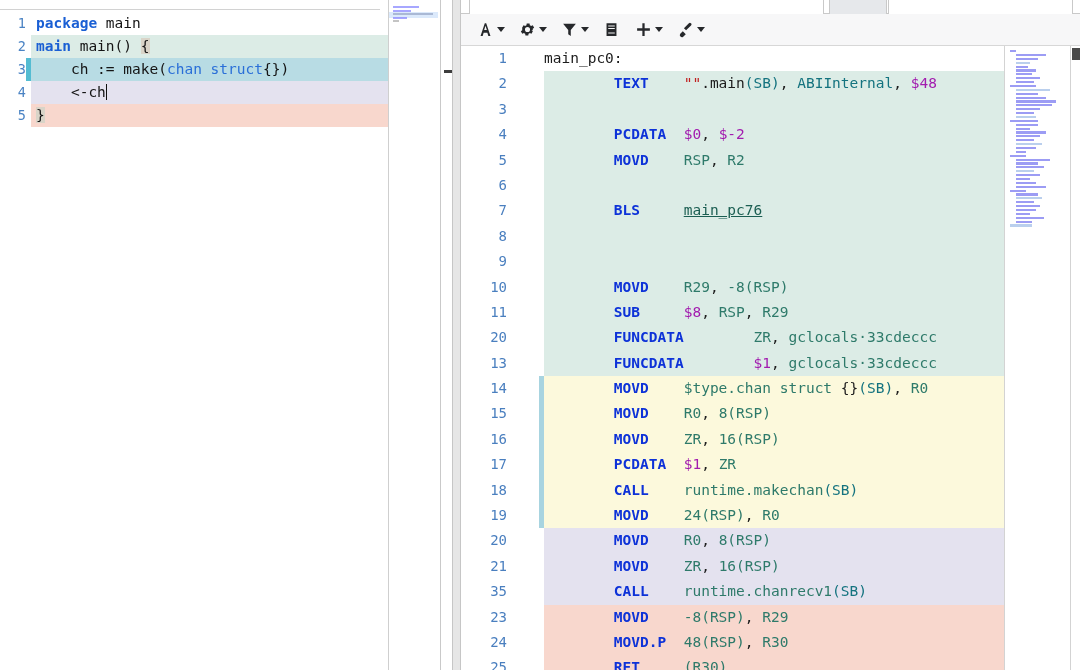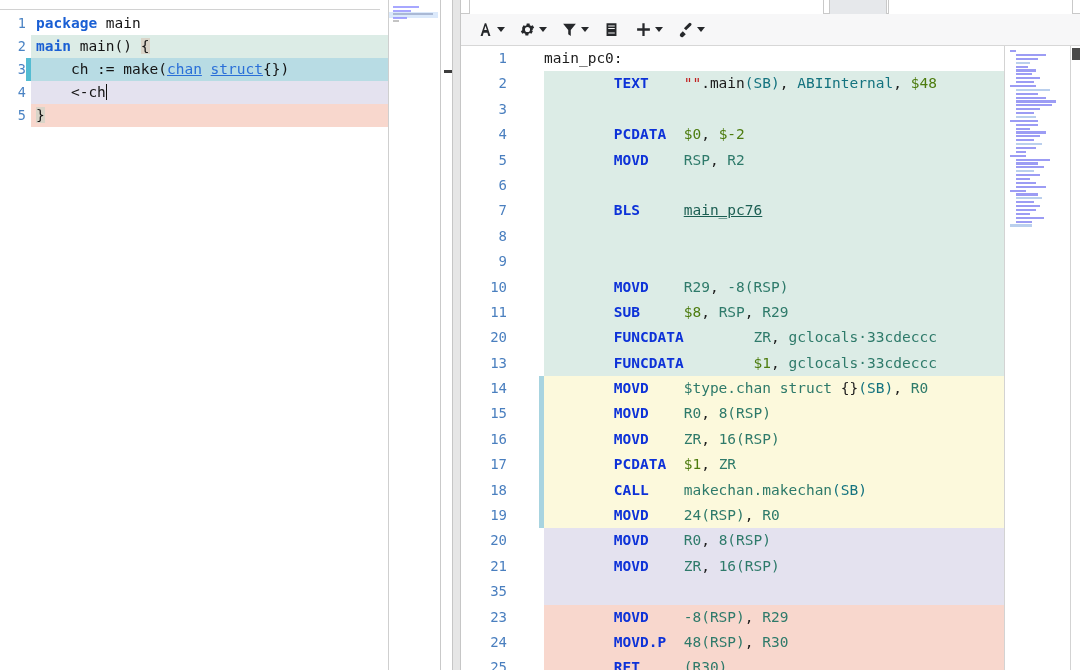--- a/index.html
+++ b/index.html
@@ -246,30 +246,30 @@
   }
   #right-scrollbar .thumb {
     position: absolute;
     left: 1px; top: 2px;
     width: 9px; height: 9px;
     background: #4a4a4a;
   }
 
   
   .t-kw    { color: #0d32d8; font-weight: bold; }
-  .t-op    { color: #4d7c0f; margin-top: 12px; }
+  .t-op    { color: #a21caf; margin-top: 12px; }
   .t-str   { color: #c02020; }
   .t-reg   { color: #2e7a6a; }
   .t-num   { color: #2e7a6a; }
   .t-plain { color: #1c1c1c; }
   .t-type  { color: #14737f; }
   .t-link  { color: #1b5e52; text-decoration: underline; }
   .t-go-kw { color: #1a5fd4; font-weight: bold; }
   .t-go-id { color: #141414; }
-  .t-go-ty { color: #2a6fd8; text-decoration: underline; }
+  .t-go-ty { color: #2a6fd8; }
   .t-brace { background: #d9d4c8; }
   .caret   { display: inline-block; width: 1.5px; height: 16px; background: #111; vertical-align: -3px; }
 </style>
 </head>
 <body>
 
 <div id="app">
 
   <div id="left-pane">
 
@@ -370,25 +370,25 @@
           <div class="arow"><div class="abg" style="background: rgb(220, 236, 230);"></div><div class="agut">8</div></div>
           <div class="arow"><div class="abg" style="background: rgb(220, 236, 230);"></div><div class="agut">9</div></div>
           <div class="arow"><div class="abg" style="background: rgb(220, 236, 230);"></div><div class="agut">10</div><div class="atext"><span class="t-plain">        </span><span class="t-kw">MOVD</span><span class="t-plain">    </span><span class="t-reg">R29</span><span class="t-plain">, </span><span class="t-num">-8</span><span class="t-reg">(RSP)</span></div></div>
           <div class="arow"><div class="abg" style="background: rgb(220, 236, 230);"></div><div class="agut">11</div><div class="atext"><span class="t-plain">        </span><span class="t-kw">SUB</span><span class="t-plain">     </span><span class="t-op">$8</span><span class="t-plain">, </span><span class="t-reg">RSP</span><span class="t-plain">, </span><span class="t-reg">R29</span></div></div>
           <div class="arow"><div class="abg" style="background: rgb(220, 236, 230);"></div><div class="agut">20</div><div class="atext"><span class="t-plain">        </span><span class="t-kw">FUNCDATA</span><span class="t-plain">        </span><span class="t-reg">ZR</span><span class="t-plain">, </span><span class="t-reg">gclocals·33cdeccc</span></div></div>
           <div class="arow"><div class="abg" style="background: rgb(220, 236, 230);"></div><div class="agut">13</div><div class="atext"><span class="t-plain">        </span><span class="t-kw">FUNCDATA</span><span class="t-plain">        </span><span class="t-op">$1</span><span class="t-plain">, </span><span class="t-reg">gclocals·33cdeccc</span></div></div>
           <div class="arow"><div class="abg" style="background: rgb(252, 249, 220);"></div><div class="agut">14</div><div class="amark" style="background: rgb(168, 212, 224);"></div><div class="atext"><span class="t-plain">        </span><span class="t-kw">MOVD</span><span class="t-plain">    </span><span class="t-reg">$type.chan struct </span><span class="t-plain">{}</span><span class="t-type">(SB)</span><span class="t-plain">, </span><span class="t-reg">R0</span></div></div>
           <div class="arow"><div class="abg" style="background: rgb(252, 249, 220);"></div><div class="agut">15</div><div class="amark" style="background: rgb(168, 212, 224);"></div><div class="atext"><span class="t-plain">        </span><span class="t-kw">MOVD</span><span class="t-plain">    </span><span class="t-reg">R0</span><span class="t-plain">, </span><span class="t-num">8</span><span class="t-reg">(RSP)</span></div></div>
           <div class="arow"><div class="abg" style="background: rgb(252, 249, 220);"></div><div class="agut">16</div><div class="amark" style="background: rgb(168, 212, 224);"></div><div class="atext"><span class="t-plain">        </span><span class="t-kw">MOVD</span><span class="t-plain">    </span><span class="t-reg">ZR</span><span class="t-plain">, </span><span class="t-num">16</span><span class="t-reg">(RSP)</span></div></div>
           <div class="arow"><div class="abg" style="background: rgb(252, 249, 220);"></div><div class="agut">17</div><div class="amark" style="background: rgb(168, 212, 224);"></div><div class="atext"><span class="t-plain">        </span><span class="t-kw">PCDATA</span><span class="t-plain">  </span><span class="t-op">$1</span><span class="t-plain">, </span><span class="t-reg">ZR</span></div></div>
-          <div class="arow"><div class="abg" style="background: rgb(252, 249, 220);"></div><div class="agut">18</div><div class="amark" style="background: rgb(168, 212, 224);"></div><div class="atext"><span class="t-plain">        </span><span class="t-kw">CALL</span><span class="t-plain">    </span><span class="t-reg">makechan.makechan</span><span class="t-type">(SB)</span></div></div>
+          <div class="arow"><div class="abg" style="background: rgb(252, 249, 220);"></div><div class="agut">18</div><div class="amark" style="background: rgb(168, 212, 224);"></div><div class="atext"><span class="t-plain">        </span><span class="t-kw">CALL</span><span class="t-plain">    </span><span class="t-reg">runtime.makechan</span><span class="t-type">(SB)</span></div></div>
           <div class="arow"><div class="abg" style="background: rgb(252, 249, 220);"></div><div class="agut">19</div><div class="amark" style="background: rgb(168, 212, 224);"></div><div class="atext"><span class="t-plain">        </span><span class="t-kw">MOVD</span><span class="t-plain">    </span><span class="t-num">24</span><span class="t-reg">(RSP)</span><span class="t-plain">, </span><span class="t-reg">R0</span></div></div>
           <div class="arow"><div class="abg" style="background: rgb(228, 226, 239);"></div><div class="agut">20</div><div class="atext"><span class="t-plain">        </span><span class="t-kw">MOVD</span><span class="t-plain">    </span><span class="t-reg">R0</span><span class="t-plain">, </span><span class="t-num">8</span><span class="t-reg">(RSP)</span></div></div>
           <div class="arow"><div class="abg" style="background: rgb(228, 226, 239);"></div><div class="agut">21</div><div class="atext"><span class="t-plain">        </span><span class="t-kw">MOVD</span><span class="t-plain">    </span><span class="t-reg">ZR</span><span class="t-plain">, </span><span class="t-num">16</span><span class="t-reg">(RSP)</span></div></div>
-          <div class="arow"><div class="abg" style="background: rgb(228, 226, 239);"></div><div class="agut">35</div></div>
+          <div class="arow"><div class="abg" style="background: rgb(228, 226, 239);"></div><div class="agut">35</div><div class="atext"><span class="t-plain">        </span><span class="t-kw">CALL</span><span class="t-plain">    </span><span class="t-reg">runtime.chanrecv1</span><span class="t-type">(SB)</span></div></div>
           <div class="arow"><div class="abg" style="background: rgb(248, 215, 205);"></div><div class="agut">23</div><div class="atext"><span class="t-plain">        </span><span class="t-kw">MOVD</span><span class="t-plain">    </span><span class="t-num">-8</span><span class="t-reg">(RSP)</span><span class="t-plain">, </span><span class="t-reg">R29</span></div></div>
           <div class="arow"><div class="abg" style="background: rgb(248, 215, 205);"></div><div class="agut">24</div><div class="atext"><span class="t-plain">        </span><span class="t-kw">MOVD.P</span><span class="t-plain">  </span><span class="t-num">48</span><span class="t-reg">(RSP)</span><span class="t-plain">, </span><span class="t-reg">R30</span></div></div>
           <div class="arow"><div class="abg" style="background: rgb(248, 215, 205);"></div><div class="agut">25</div><div class="atext"><span class="t-plain">        </span><span class="t-kw">RET</span><span class="t-plain">     </span><span class="t-reg">(R30)</span></div></div>
         </div>
     </div>
 
     <div id="right-minimap">
       <div class="rm-inner">
           <div class="rm-ln" style="width: 6px; margin-left: 0px;"></div>
           <div class="rm-ln" style="width: 30px; margin-left: 6px;"></div>

